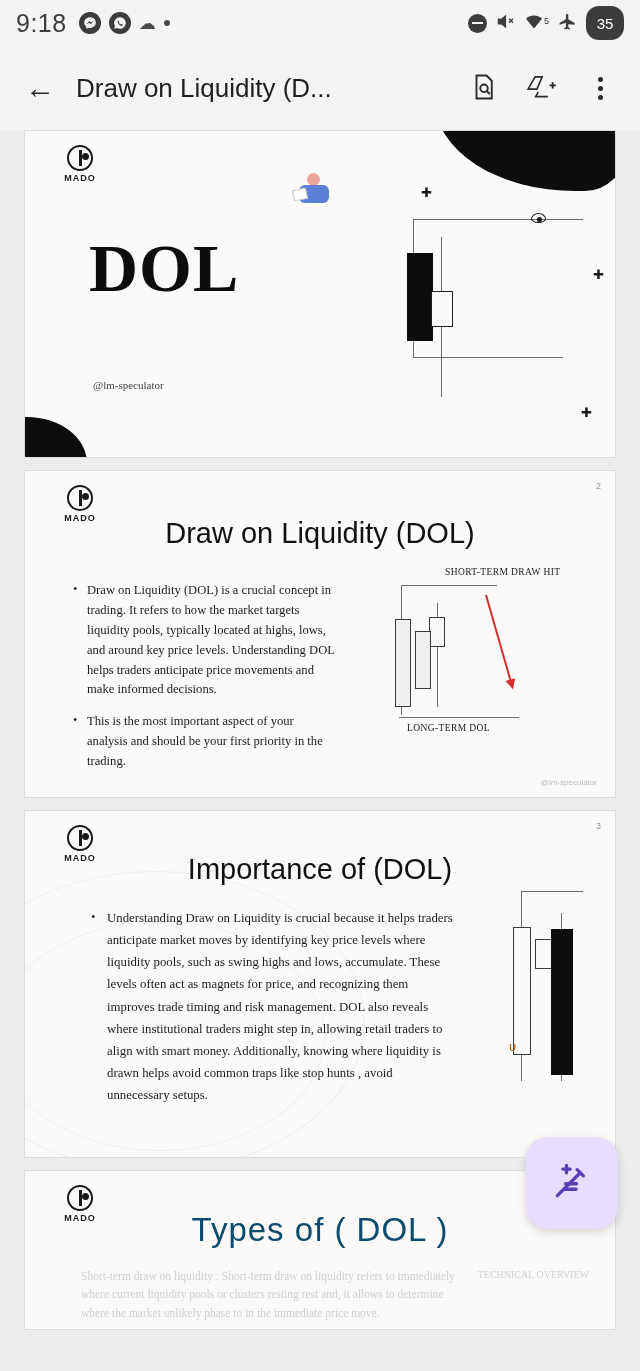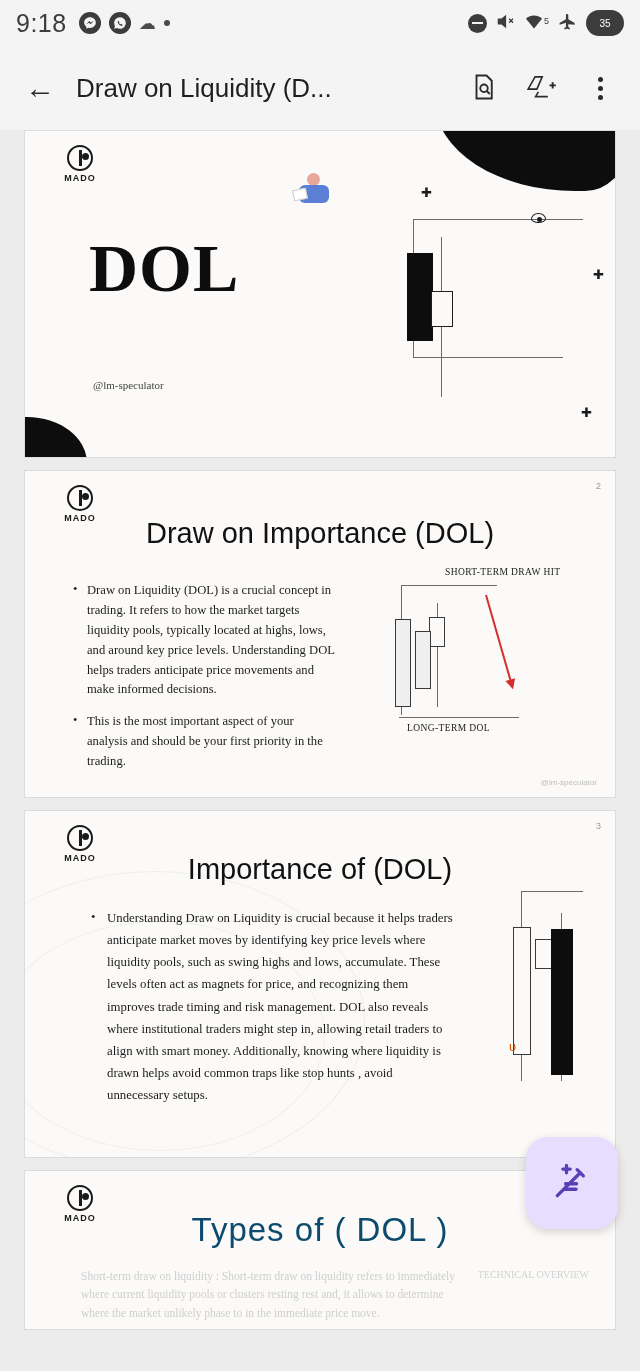--- a/index.html
+++ b/index.html
@@ -24,22 +24,22 @@
   .msgr { background: #3c3c3c; }
   .wa { background: #3c3c3c; }
   .cloud-ic { font-size: 17px; color: #4a4a4a; line-height: 1; }
   .dot-ic { width: 6px; height: 6px; border-radius: 50%; background: #4a4a4a; display:inline-block; }
   .status-spacer { flex: 1; }
   .status-right-icons { display: flex; align-items: center; gap: 9px; }
   .sr { font-size: 16px; color: #3c3c3c; line-height: 1; }
   .dnd { width: 19px; height: 19px; border-radius: 50%; background: #3c3c3c; position: relative; }
   .dnd::after { content:""; position:absolute; left:4px; top:8.5px; width:11px; height:2px; background:#f4f4f4; }
   .battery {
-    min-width: 38px; height: 26px; border-radius: 13px;
-    background: #3c3c3c; color: #fff; font-size: 10px;
+    min-width: 38px; height: 34px; border-radius: 13px;
+    background: #3c3c3c; color: #fff; font-size: 15px;
     display: flex; align-items: center; justify-content: center;
     padding: 0 7px;
   }
   .sup { font-size: 9px; vertical-align: super; }
 
   
   .appbar {
     height: 84px; width: 100%;
     background: #f4f4f4;
     display: flex; align-items: center;
@@ -288,21 +288,21 @@
     </div>
   </div>
 
   <div class="slide slide2">
     <div class="slide-badge">2</div>
     <div class="mado">
       <div class="mark"></div>
       <div class="label">MADO</div>
     </div>
 
-    <div class="s2-title">Draw on Importance (DOL)</div>
+    <div class="s2-title">Draw on Liquidity (DOL)</div>
 
     <ul class="s2-body">
       <li>Draw on Liquidity (DOL) is a crucial concept in trading. It refers to how the market targets liquidity pools, typically located at highs, lows, and around key price levels. Understanding DOL helps traders anticipate price movements and make informed decisions.</li>
       <li>This is the most important aspect of your analysis and should be your first priority in the trading.</li>
     </ul>
 
     <div class="s2-chart">
       <div class="s2-lbl" style="left:52px; top:0px;">SHORT-TERM DRAW  HIT</div>
       <div class="hline" style="left:8px; top:18px; width:96px;"></div>
       <div class="vline" style="left:8px; top:18px; height:130px;"></div>

